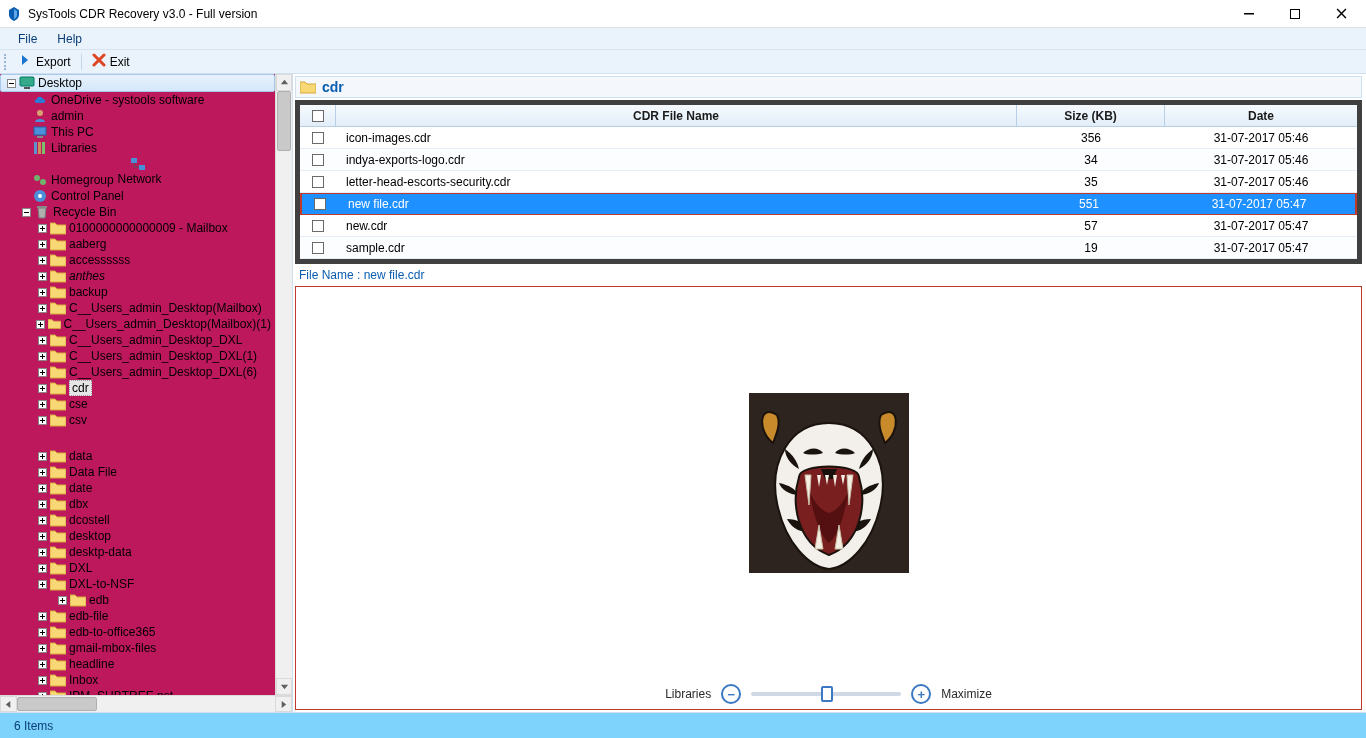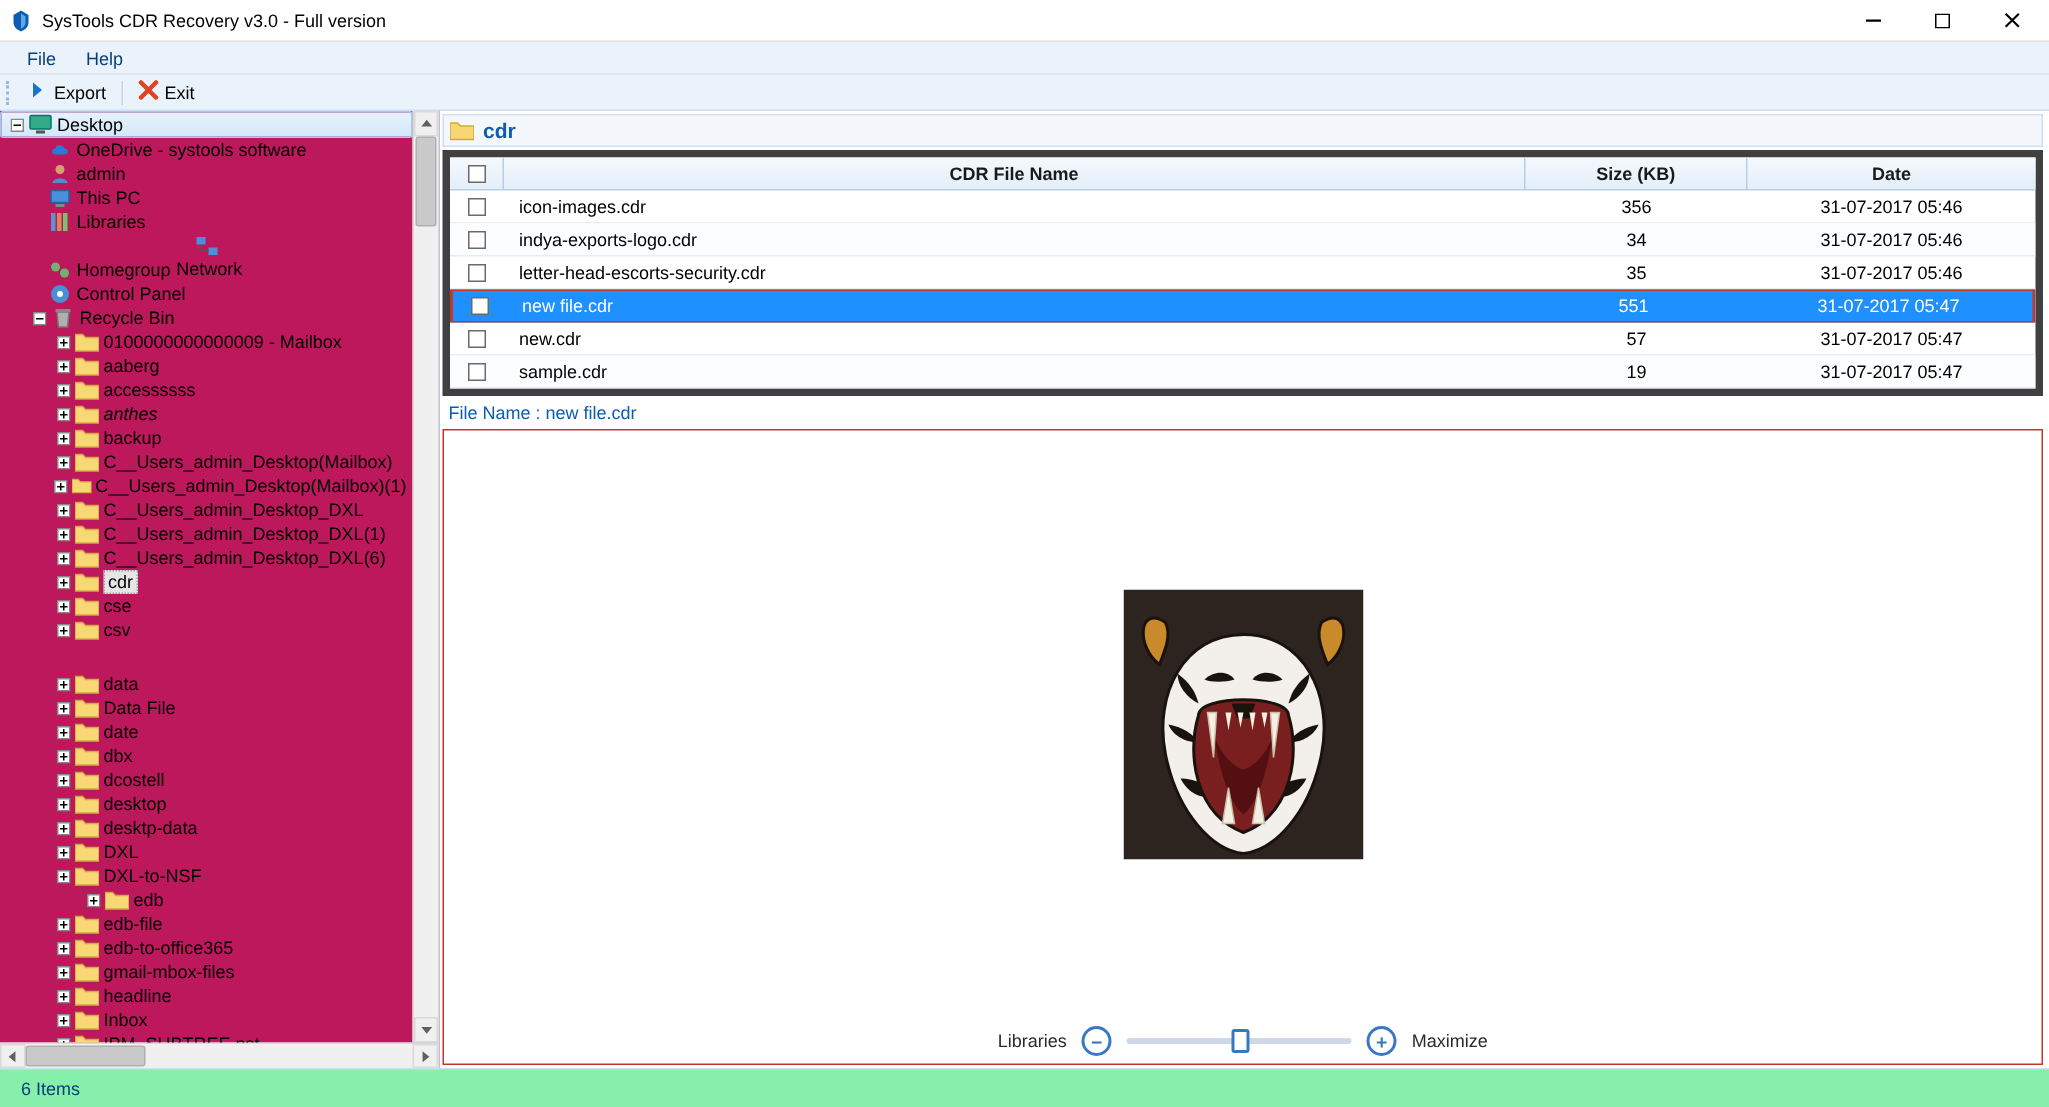--- a/index.html
+++ b/index.html
@@ -74,21 +74,21 @@
 
 .preview-label { color: #0a5db0; padding: 2px 4px; }
 .preview-area { flex: 1; border: 1px solid #c0392b; display: flex; flex-direction: column; }
 .preview-img { flex: 1; display: flex; align-items: center; justify-content: center; }
 
 .zoom-bar { height: 30px; display: flex; align-items: center; justify-content: center; gap: 10px; color: #2a2a2a; }
 .zoom-bar .zb { width: 20px; height: 20px; border: 2px solid #3a78c4; border-radius: 50%; display: flex; align-items: center; justify-content: center; color: #3a78c4; font-weight: bold; font-size: 13px; background: #fff; }
 .zoom-bar .track { width: 150px; height: 4px; background: #cfd9e6; position: relative; border-radius: 2px; }
 .zoom-bar .thumb { position: absolute; width: 12px; height: 16px; top: -6px; left: 70px; background: #fff; border: 2px solid #3a78c4; border-radius: 2px; }
 
-.statusbar { height: 26px; background: #86efac; border-top: 1px solid #cfdff0; display: flex; align-items: center; padding: 0 14px; color: #0a3e78; }
+.statusbar { height: 26px; background: #7dd3fc; border-top: 1px solid #cfdff0; display: flex; align-items: center; padding: 0 14px; color: #0a3e78; }
 
 .ficon { width: 16px; height: 14px; display: inline-block; }
 </style>
 </head>
 <body>
 
 <div class="titlebar">
   <span class="app-icon">
     <svg viewBox="0 0 16 16">
         <path d="M8 1 L13 4 L13 9 C13 12 10.5 14 8 15 C5.5 14 3 12 3 9 L3 4 Z" fill="#0a5db0"></path>

